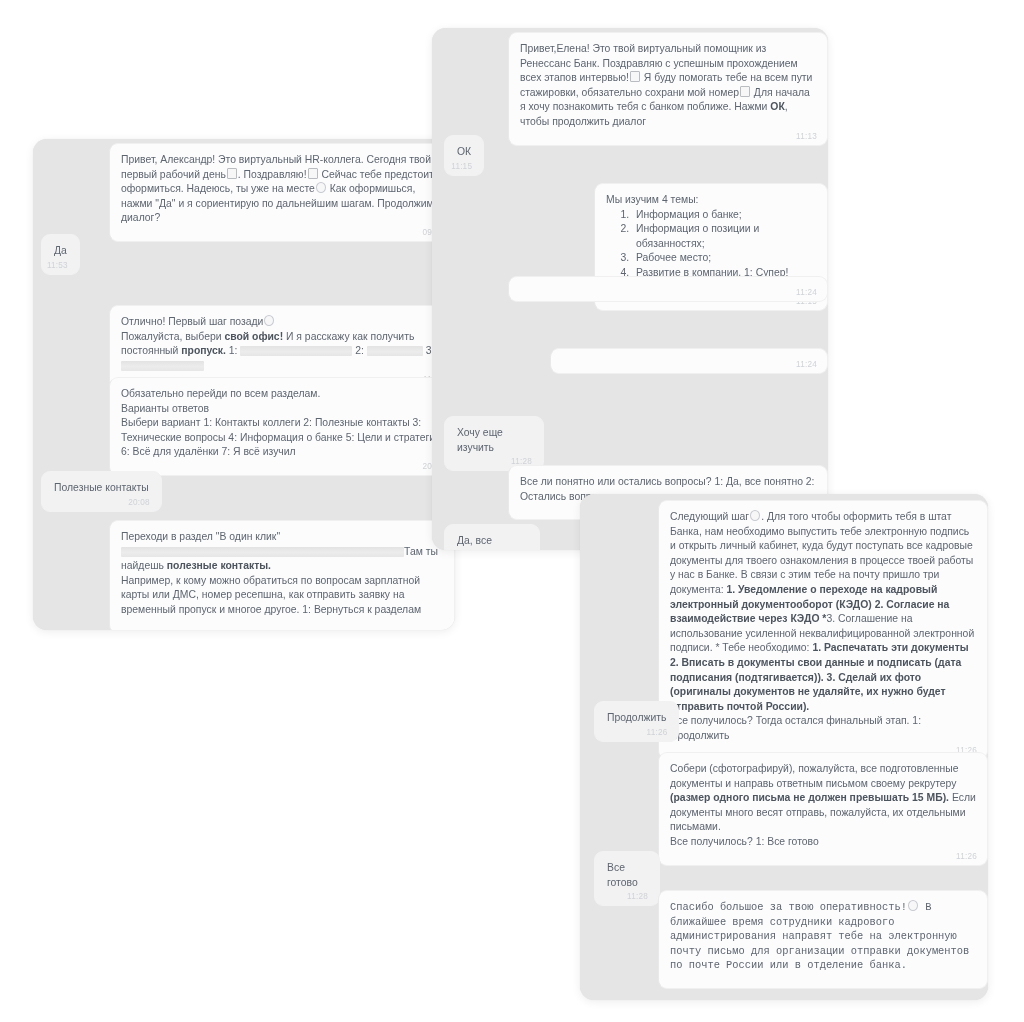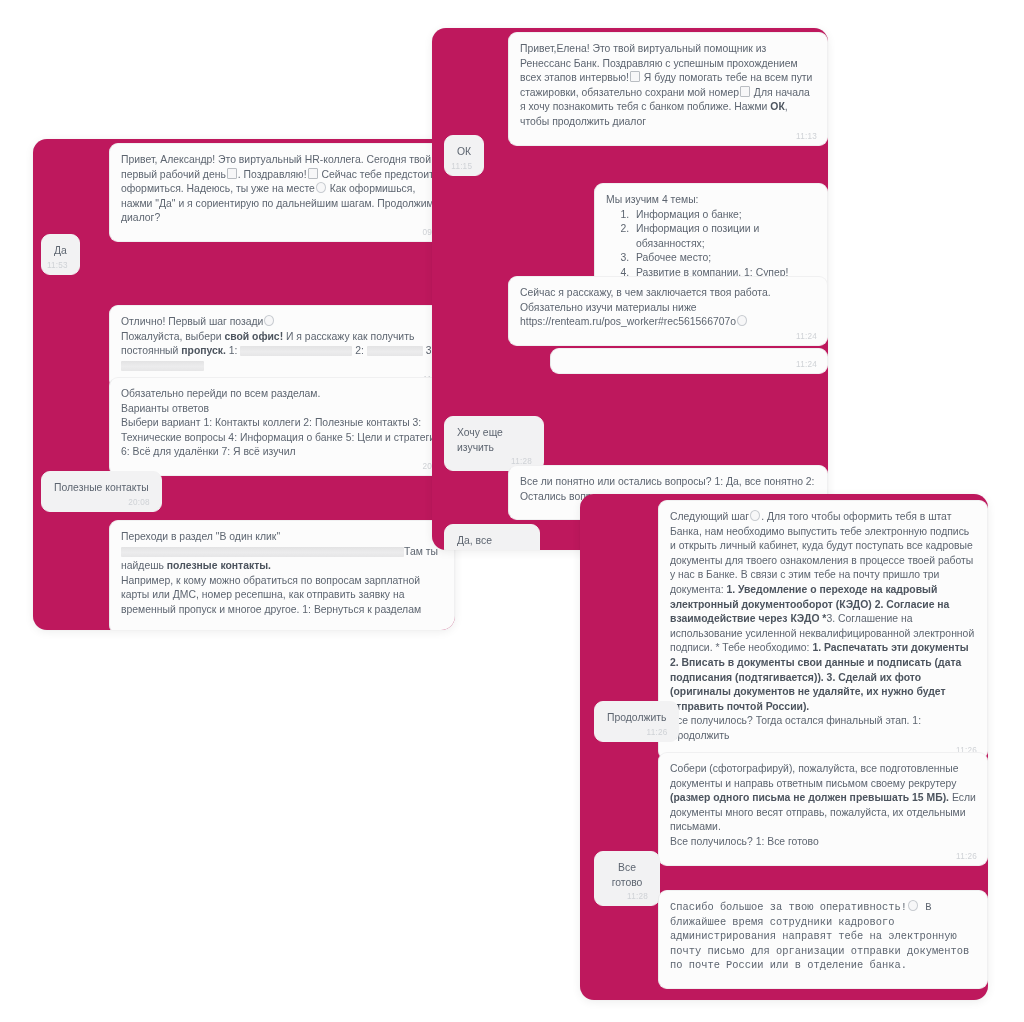--- a/index.html
+++ b/index.html
@@ -17,21 +17,21 @@
   .stage {
     position: absolute;
     inset: 0;
     width: 1024px;
     height: 1022px;
   }
 
   
   .chat-card {
     position: absolute;
-    background: #be185d;
+    background: #e5e5e5;
     border-radius: 14px;
     box-shadow: 0 2px 10px rgba(0,0,0,0.07), 0 0 1px rgba(0,0,0,0.10);
     overflow: hidden;
     box-sizing: border-box;
   }
   .chat-body {
     position: relative;
     width: 100%;
     height: 100%;
     box-sizing: border-box;
@@ -146,40 +146,40 @@
         <div class="msg" style="left: 12px; top: 107px; width: 42px;"><div class="bubble user"><span>ОК</span><span class="ts">11:15</span></div></div>
         <div class="msg" style="left: 162px; top: 155px; width: 234px;">
           <div class="bubble bot"><span>Мы изучим 4 темы:<ol class="tlist">
                 <li>Информация о банке;</li>
                 <li>Информация о позиции и обязанностях;</li>
                 <li>Рабочее место;</li>
                 <li>Развитие в компании. 1: Супер! Поехали!</li>
               </ol></span><span class="ts">11:15</span></div>
         </div>
         <div class="msg" style="left: 76px; top: 248px; width: 320px;">
-          <div class="bubble bot"><span>Сейчас я расскажу, в чем заключается твоя работа.<br>Обязательно изучи материалы ниже<br><span class="lnk">https://renteam.ru/pos_worker#rec561566707o</span><span class="glyph smile"></span></span><span class="ts">11:24</span></div>
+          <div class="bubble bot"><span class="ts">11:24</span></div>
         </div>
         <div class="msg" style="left: 118px; top: 320px; width: 278px;">
           <div class="bubble bot"><span class="ts">11:24</span></div>
         </div>
         <div class="msg" style="left: 12px; top: 388px; width: 100px;"><div class="bubble user"><span>Хочу еще изучить</span><span class="ts">11:28</span></div></div>
         <div class="msg" style="left: 76px; top: 437px; width: 320px;">
           <div class="bubble bot"><span>Все ли понятно или остались вопросы? 1: Да, все понятно 2: Остались вопросы</span><span class="ts">11:28</span></div>
         </div>
         <div class="msg" style="left: 12px; top: 496px; width: 96px;"><div class="bubble user"><span>Да, все понятно</span></div></div>
       </div>
     </div>
     <div class="chat-card" style="left: 580px; top: 494px; width: 408px; height: 506px;">
       <div class="chat-body">
         <div class="msg" style="left: 78px; top: 6px; width: 330px;">
           <div class="bubble bot"><span>Следующий шаг<span class="glyph smile"></span>. Для того чтобы оформить тебя в штат Банка, нам необходимо выпустить тебе электронную подпись и открыть личный кабинет, куда будут поступать все кадровые документы для твоего ознакомления в процессе твоей работы у нас в Банке. В связи с этим тебе на почту пришло три документа: <b>1. Уведомление о переходе на кадровый электронный документооборот (КЭДО) 2. Согласие на взаимодействие через КЭДО *</b>3. Соглашение на использование усиленной неквалифицированной электронной подписи. * Тебе необходимо: <b>1. Распечатать эти документы 2. Вписать в документы свои данные и подписать (дата подписания (подтягивается)). 3. Сделай их фото (оригиналы документов не удаляйте, их нужно будет отправить почтой России).</b><br>Все получилось? Тогда остался финальный этап. 1: Продолжить</span><span class="ts">11:26</span></div>
         </div>
         <div class="msg" style="left: 14px; top: 207px; width: 78px;"><div class="bubble user"><span>Продолжить</span><span class="ts">11:26</span></div></div>
         <div class="msg" style="left: 78px; top: 258px; width: 330px;">
           <div class="bubble bot"><span>Собери (сфотографируй), пожалуйста, все подготовленные документы и направь ответным письмом своему рекрутеру <b>(размер одного письма не должен превышать 15 МБ).</b> Если документы много весят отправь, пожалуйста, их отдельными письмами.<br>Все получилось? 1: Все готово</span><span class="ts">11:26</span></div>
         </div>
-        <div class="msg" style="left: 14px; top: 357px; width: 66px; text-align: center;"><div class="bubble user"><span>Все готово</span><span class="ts">11:28</span></div></div>
+        <div class="msg" style="left: 14px; top: 357px; width: 66px;"><div class="bubble user"><span>Все готово</span><span class="ts">11:28</span></div></div>
         <div class="msg" style="left: 78px; top: 396px; width: 330px; font-family: Liberation Mono, monospace;">
           <div class="bubble bot"><span>Спасибо большое за твою оперативность!<span class="glyph smile"></span> В ближайшее время сотрудники кадрового администрирования направят тебе на электронную почту письмо для организации отправки документов по почте России или в отделение банка.</span></div>
         </div>
       </div>
     </div>
   </div>
 
 </body></html>

